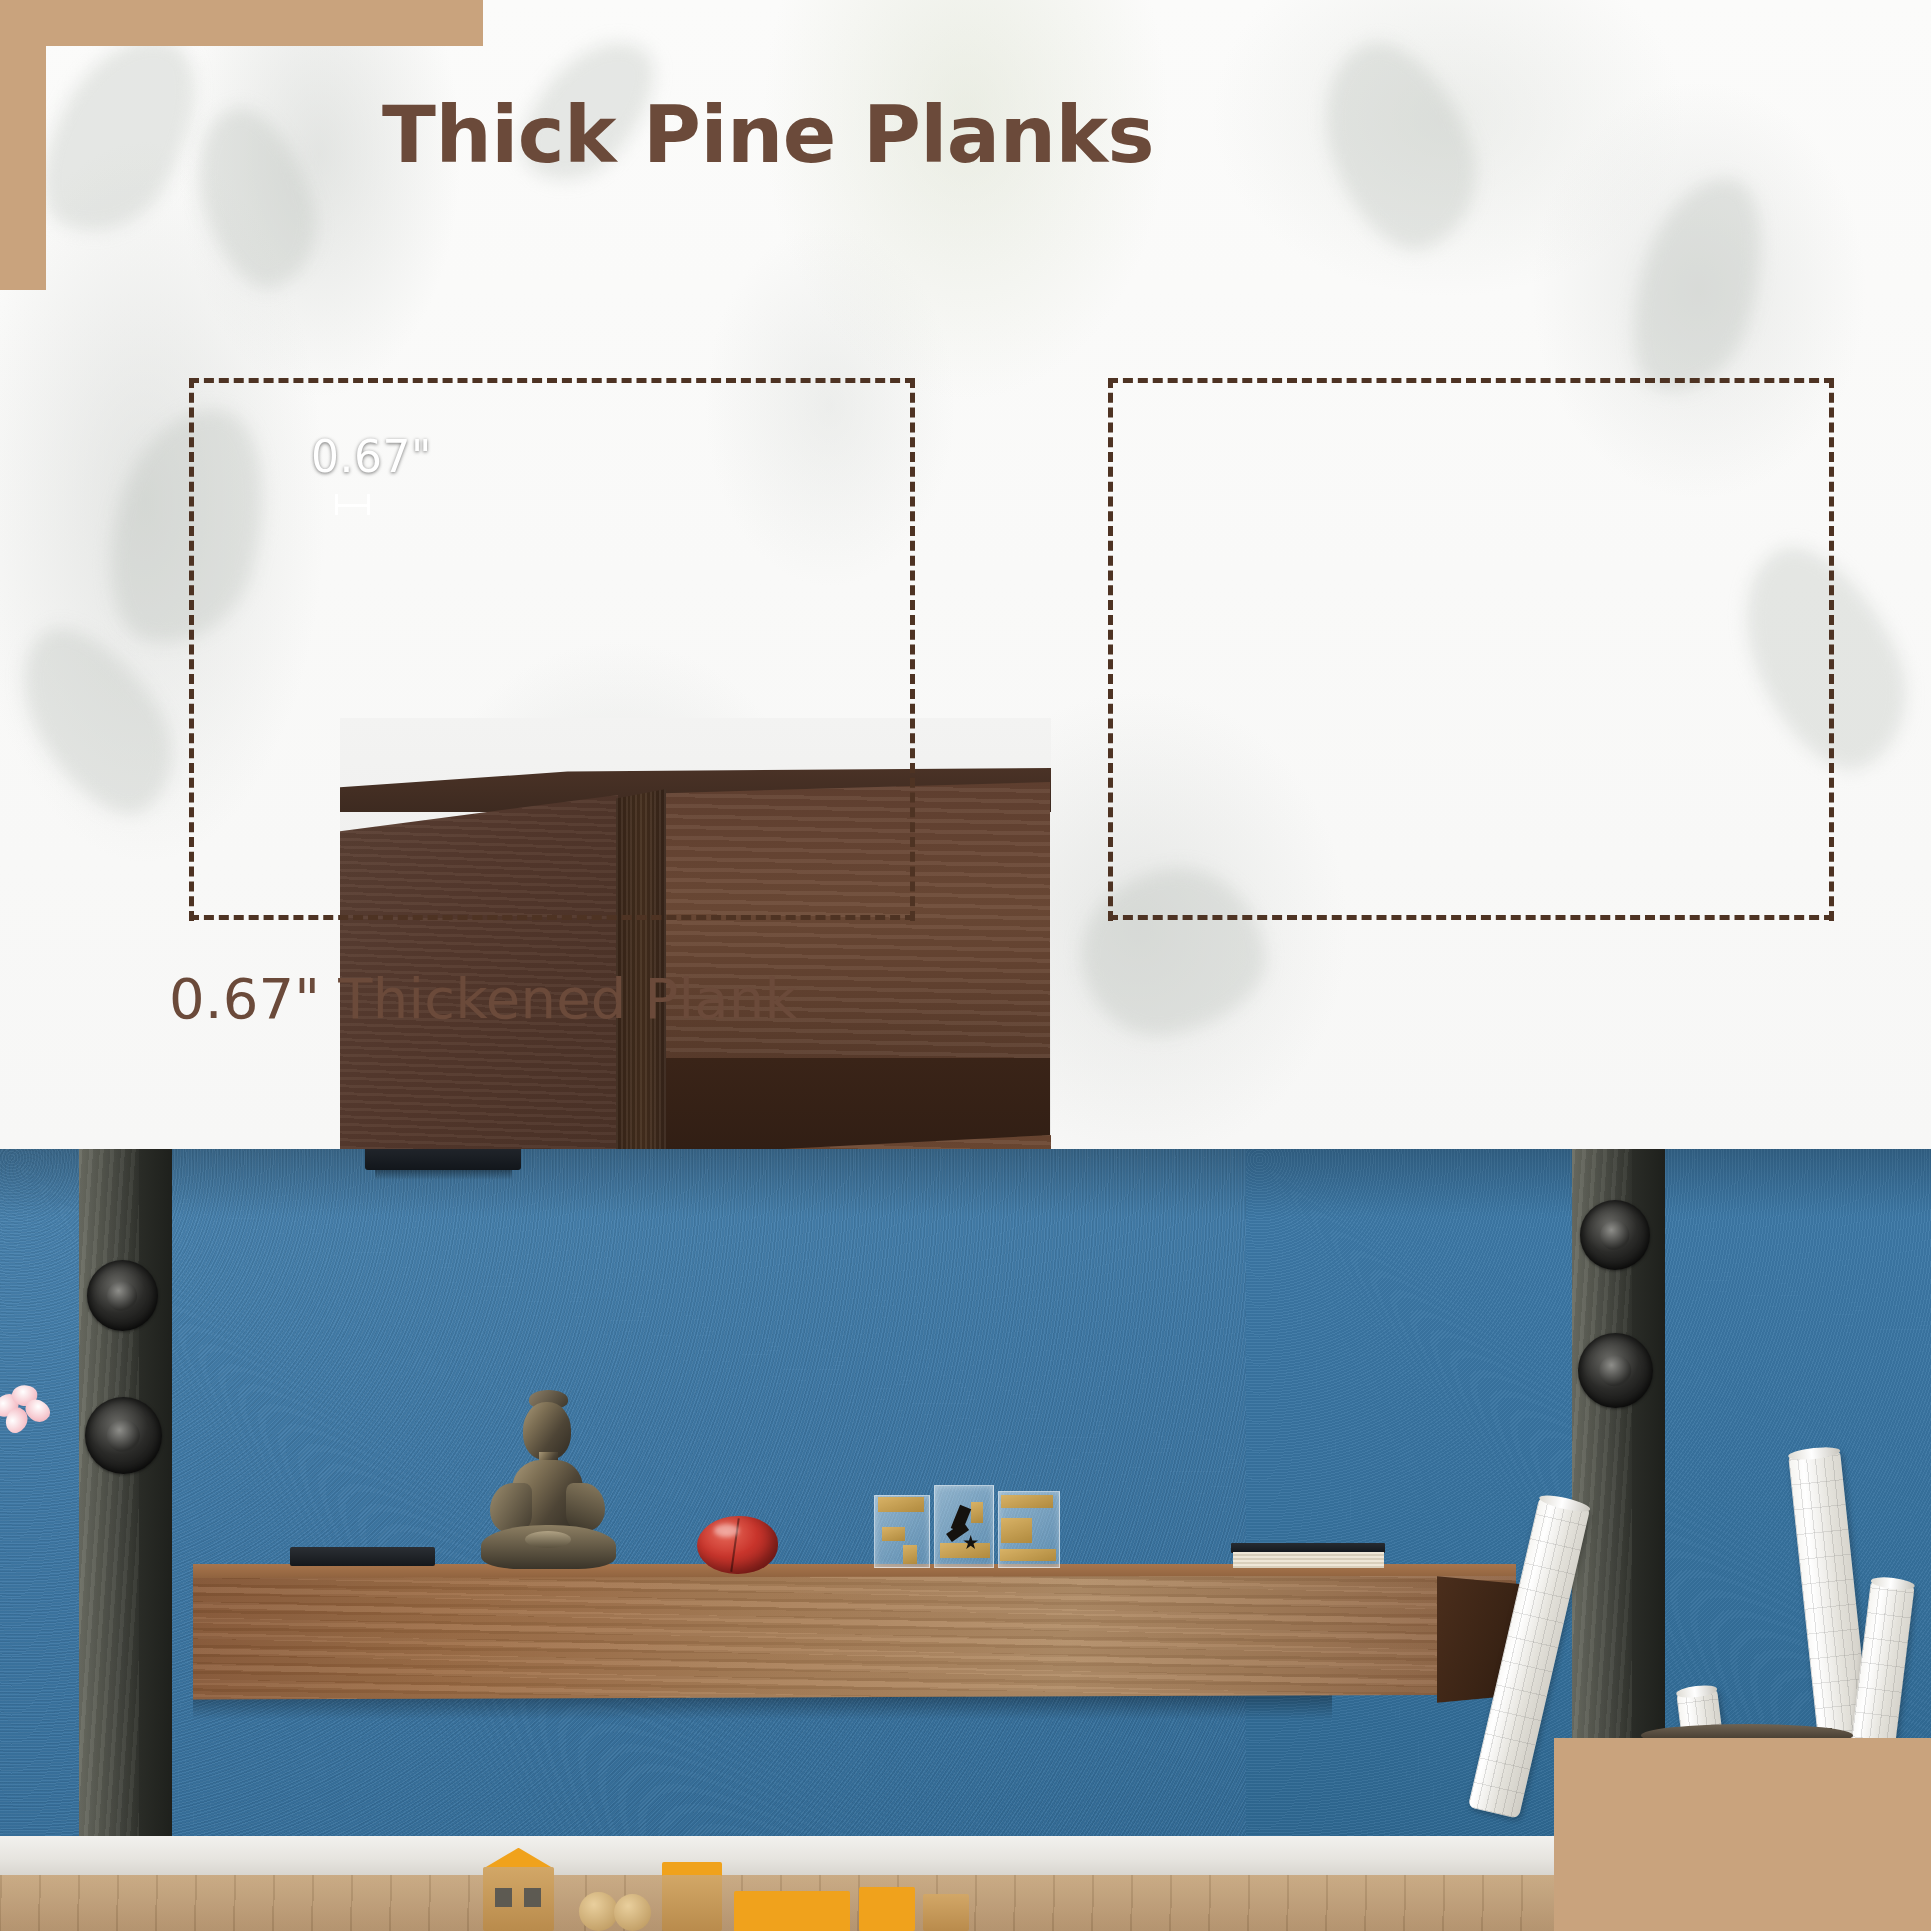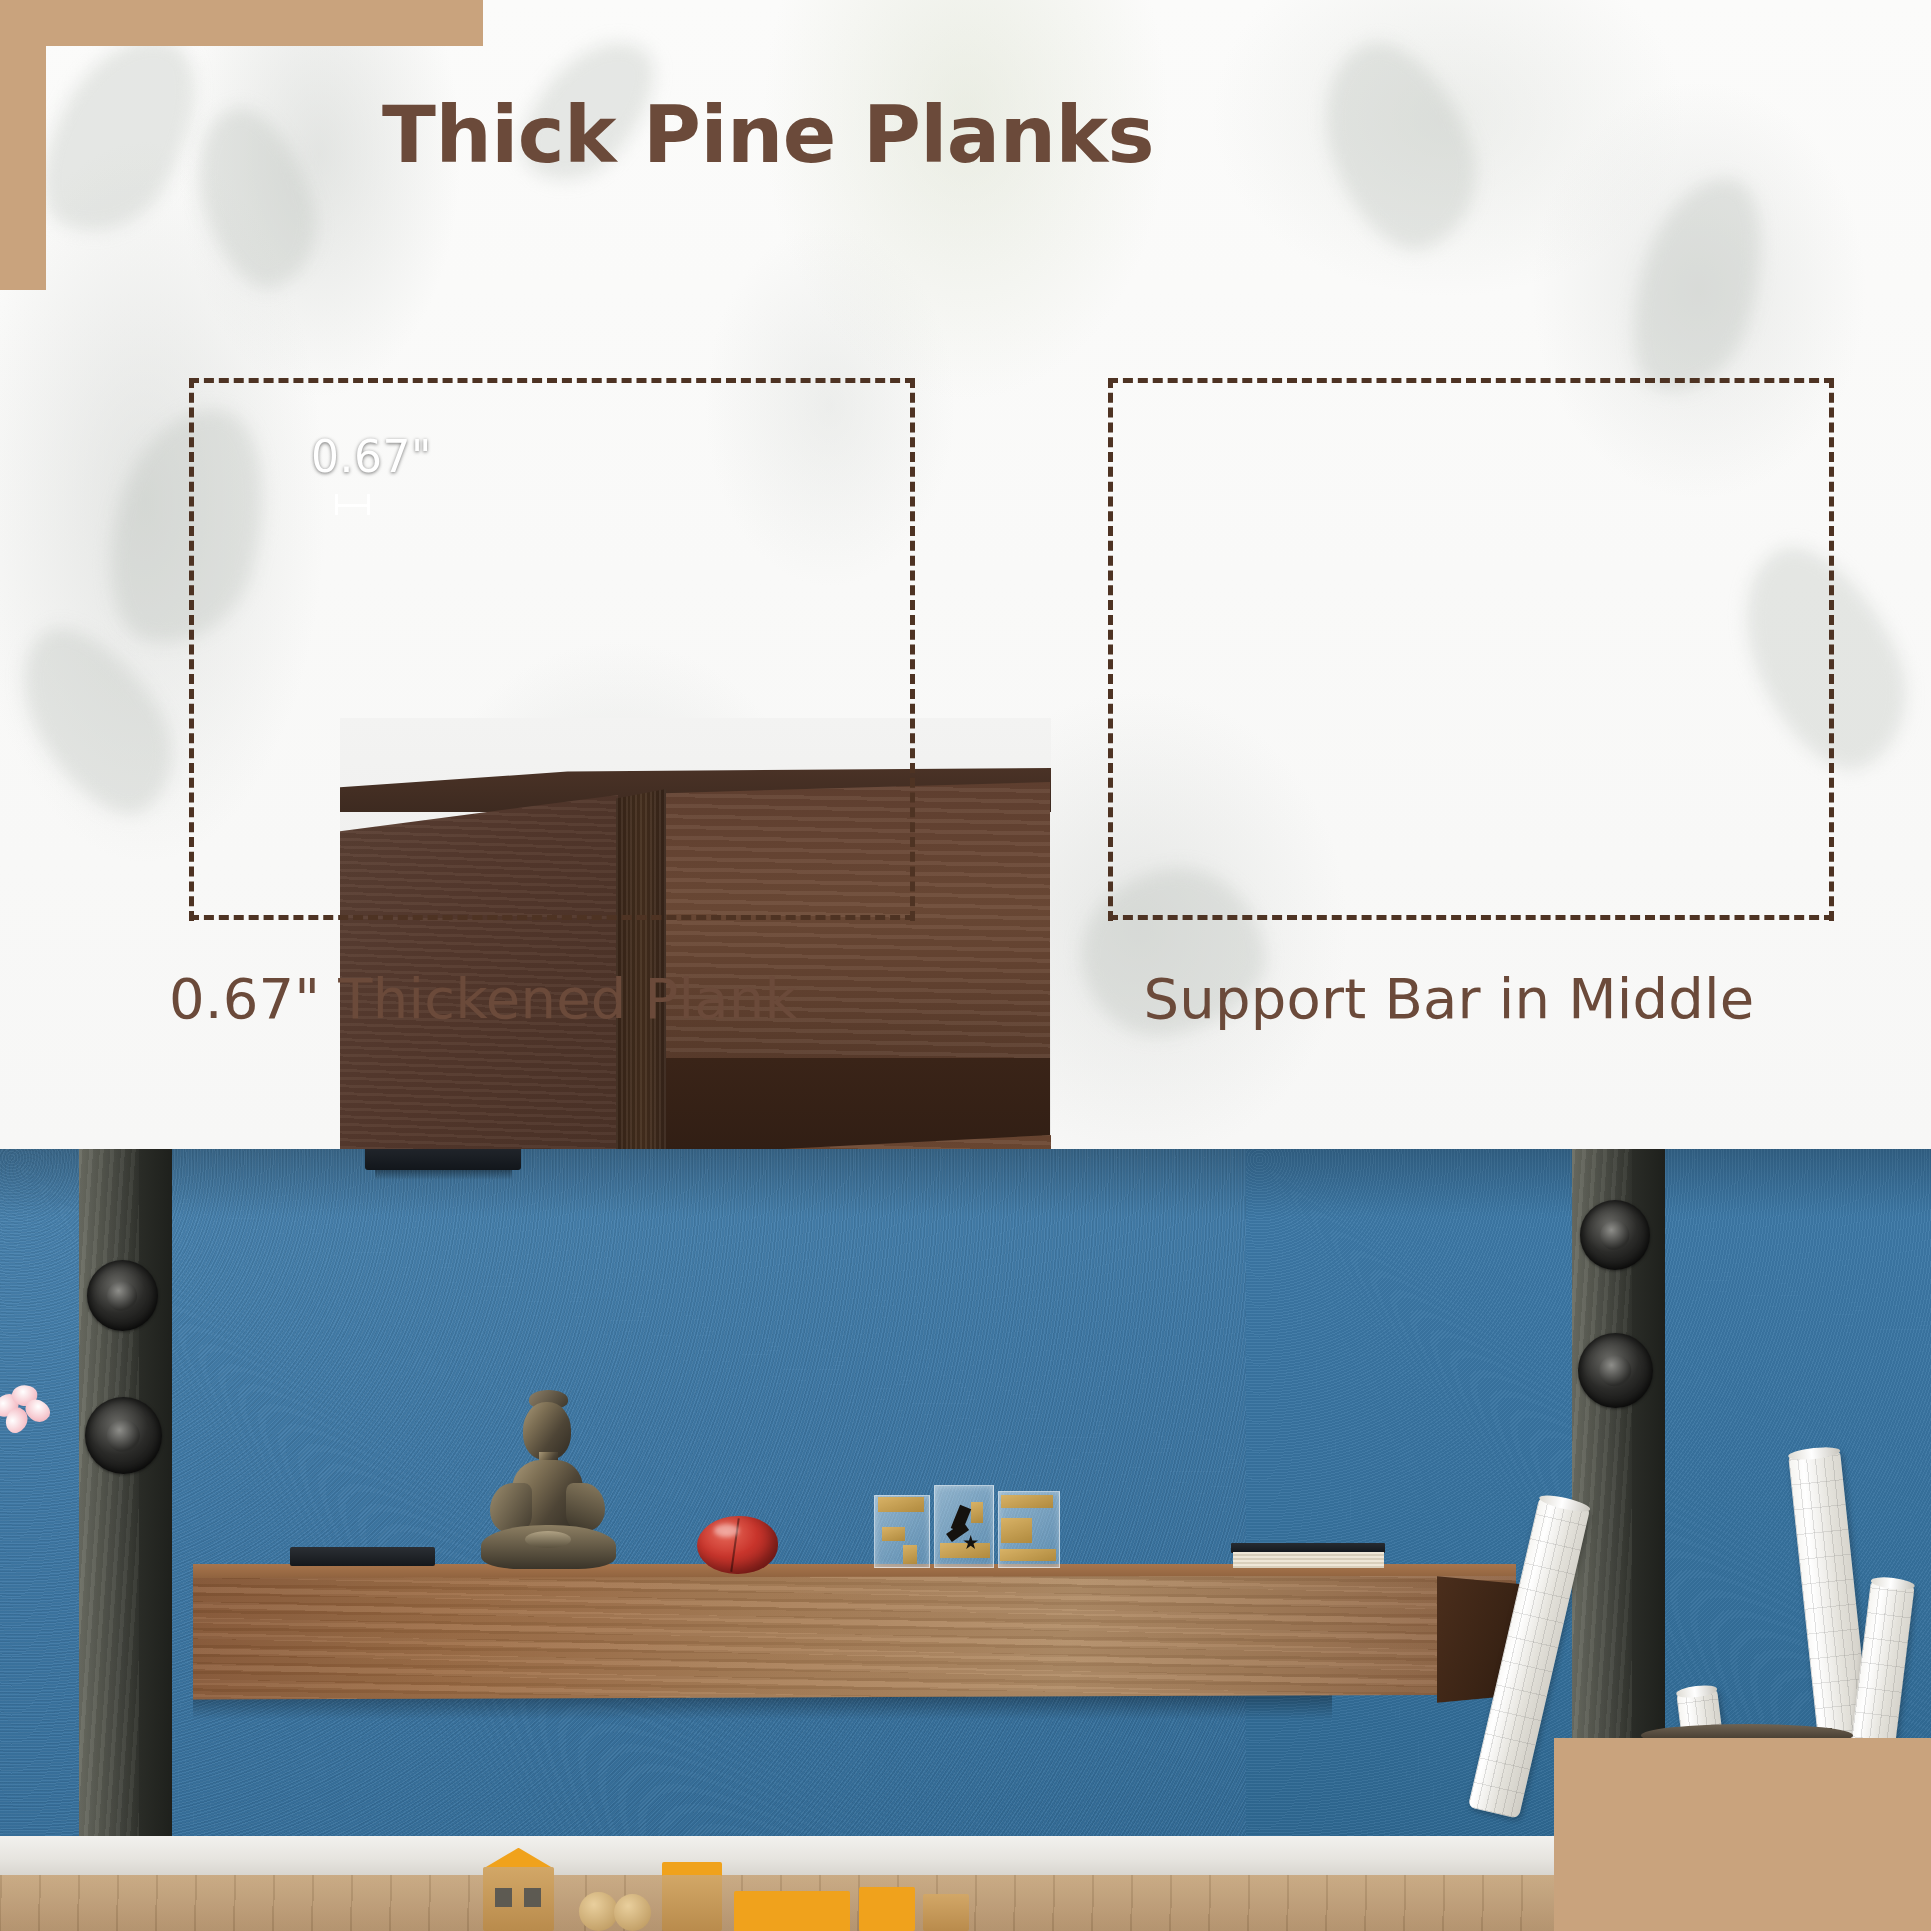--- a/index.html
+++ b/index.html
@@ -306,21 +306,20 @@
   <div class="card" style="left:1089px;top:375px;width:711px;height:533px;">
     
   </div>
 
   <div class="dash" style="left: 1108px; top: 378px; width: 726px; height: 0px; border-width: 5.8px 0px 0px; border-color: rgb(78, 51, 35);"></div>
   <div class="dash" style="left: 1108px; top: 378px; width: 0px; height: 543px; border-width: 0px 0px 0px 5.8px; border-color: rgb(78, 51, 35);"></div>
   <div class="dash" style="left: 1829px; top: 378px; width: 0px; height: 543px; border-width: 0px 5.8px 0px 0px; border-color: rgb(78, 51, 35);"></div>
   <div class="dash" style="left: 1108px; top: 915px; width: 726px; height: 0px; border-width: 5.8px 0px 0px; border-color: rgb(78, 51, 35);"></div>
 
   <div class="caption" id="caption-left" style="color: rgb(107, 74, 58);">0.67" Thickened Plank</div>
-  <div class="caption" id="caption-right" style="color: rgb(107, 74, 58);">Support Bar in Middle</div>
 </div>
 
 <div id="room">
   <div id="room-wall"></div>
   <div id="room-wall-right"></div>
   <div id="room-ceilshadow"></div>
 
   <div id="tv-bar"></div>
   <div id="tv-shadow"></div>
 

